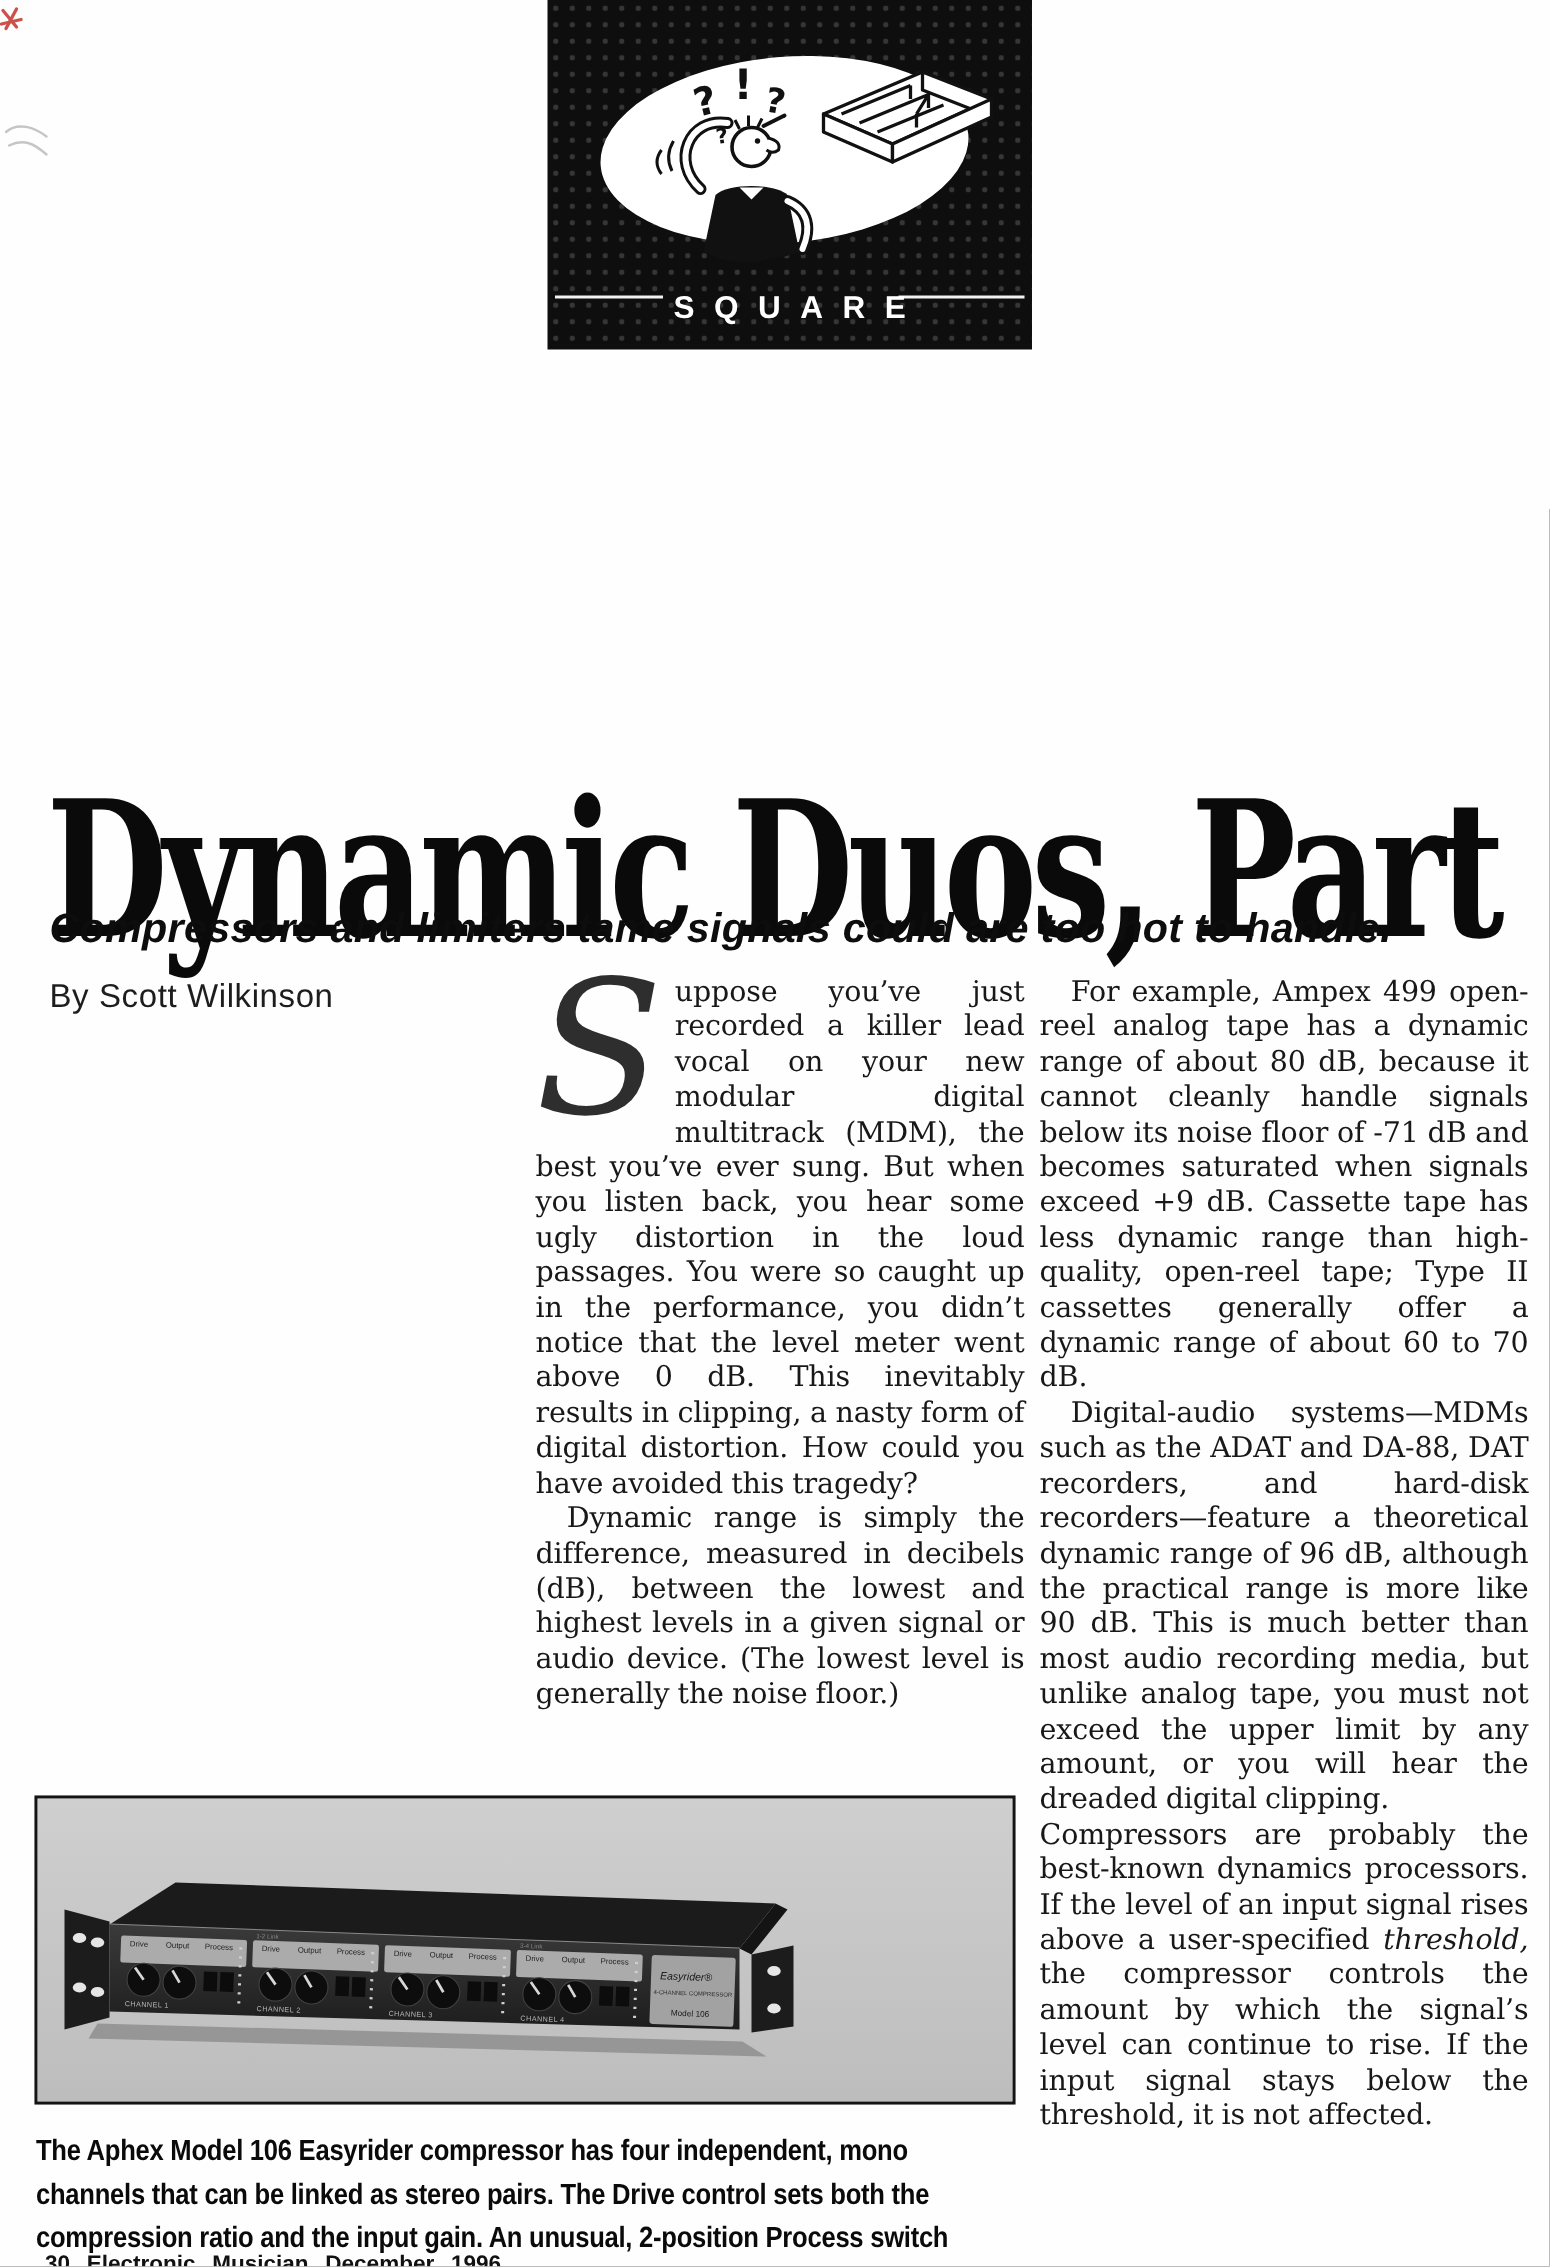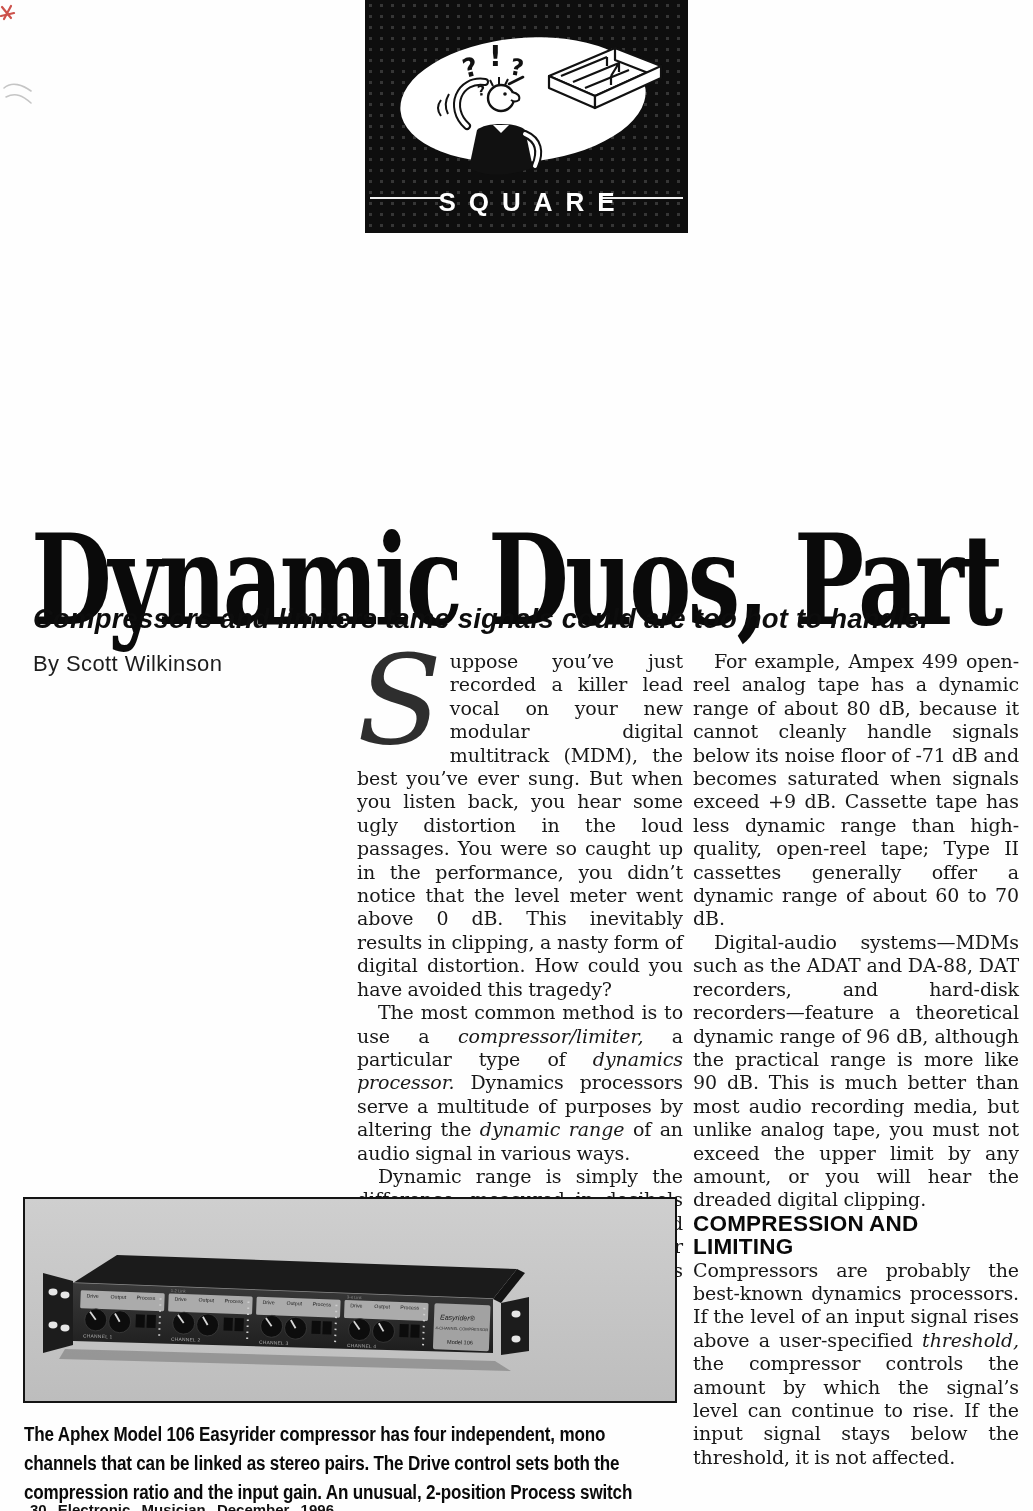--- a/index.html
+++ b/index.html
@@ -11,21 +11,21 @@
 
   
   .logo-box{position:absolute;left:365px;top:0;width:323px;height:233px;
             background-color:#0e0e0e;
             background-image:radial-gradient(circle,#363636 1.7px,transparent 2px);
             background-size:11px 11px;}
   .logo-rule{position:absolute;height:2px;background:#f2f2f2;top:197px;}
   .logo-rule.l{left:5px;width:72px;}
   .logo-rule.r{right:5px;width:84px;}
   .logo-square{position:absolute;left:0;bottom:15px;width:100%;text-align:center;
-               font-family:"Liberation Sans",sans-serif;font-weight:bold;font-size:26px;
+               font-family:"Liberation Sans",sans-serif;font-weight:bold;font-size:21px;
                letter-spacing:13px;text-indent:13px;color:#ffffff;}
   .logo-one{position:absolute;left:365px;top:230px;width:323px;text-align:center;
             font-family:"Liberation Sans",sans-serif;font-weight:bold;font-size:31px;
             letter-spacing:11px;text-indent:11px;color:#0b0b0b;}
   .logo-art{position:absolute;left:16px;top:20px;}
 
   
   .title{position:absolute;left:31px;top:430px;font-family:"DejaVu Serif",serif;
          font-weight:bold;font-size:126px;line-height:1.05;letter-spacing:-5px;
          transform:scaleX(0.74);transform-origin:0 0;white-space:nowrap;color:#0a0a0a;}
@@ -124,28 +124,26 @@
     <div class="logo-rule r"></div>
     <div class="logo-square">SQUARE</div>
   </div>
 
   <h1 class="title">Dynamic Duos, Part 1</h1>
   <p class="subtitle">Compressors and limiters tame signals could are too hot to handle.</p>
   <div class="byline">By Scott Wilkinson</div>
 
   <div class="col col-main">
     <p class="pfirst"><span class="dropcap">S</span><span>uppose you’ve just recorded a killer lead vocal on your new modular digital multitrack (MDM), the best you’ve ever sung. But when you listen back, you hear some ugly distortion in the loud passages. You were so caught up in the performance, you didn’t notice that the level meter went above 0 dB. This inevitably results in clipping, a nasty form of digital distortion. How could you have avoided this tragedy?</span></p>
-    <p>The most common method is to use a <i>compressor/limiter,</i> a particular type of <i>dynamics processor.</i> Dynamics processors serve a multitude of purposes by altering the <i>dynamic range</i> of an audio signal in various ways.</p>
     <p>Dynamic range is simply the difference, measured in decibels (dB), between the lowest and highest levels in a given signal or audio device. (The lowest level is generally the noise floor.)</p>
   </div>
 
   <div class="col col-right">
     <p>For example, Ampex 499 open-reel analog tape has a dynamic range of about 80 dB, because it cannot cleanly handle signals below its noise floor of -71 dB and becomes saturated when signals exceed +9 dB. Cassette tape has less dynamic range than high-quality, open-reel tape; Type II cassettes generally offer a dynamic range of about 60 to 70 dB.</p>
     <p>Digital-audio systems—MDMs such as the ADAT and DA-88, DAT recorders, and hard-disk recorders—feature a theoretical dynamic range of 96 dB, although the practical range is more like 90 dB. This is much better than most audio recording media, but unlike analog tape, you must not exceed the upper limit by any amount, or you will hear the dreaded digital clipping.</p>
-    <p class="section-heading">COMPRESSION AND LIMITING</p>
     <p class="pfirst">Compressors are probably the best-known dynamics processors. If the level of an input signal rises above a user-specified <i>threshold,</i> the compressor controls the amount by which the signal’s level can continue to rise. If the input signal stays below the threshold, it is not affected.</p>
 
   </div>
 
   <figure class="photo-figure">
     <svg width="650" height="202" viewBox="0 0 650 202">
       <defs>
         <linearGradient id="panelGrad" x1="0" y1="0" x2="0" y2="1">
           <stop offset="0" stop-color="#3a3a3a"></stop>
             <stop offset="1" stop-color="#1d1d1d"></stop>

